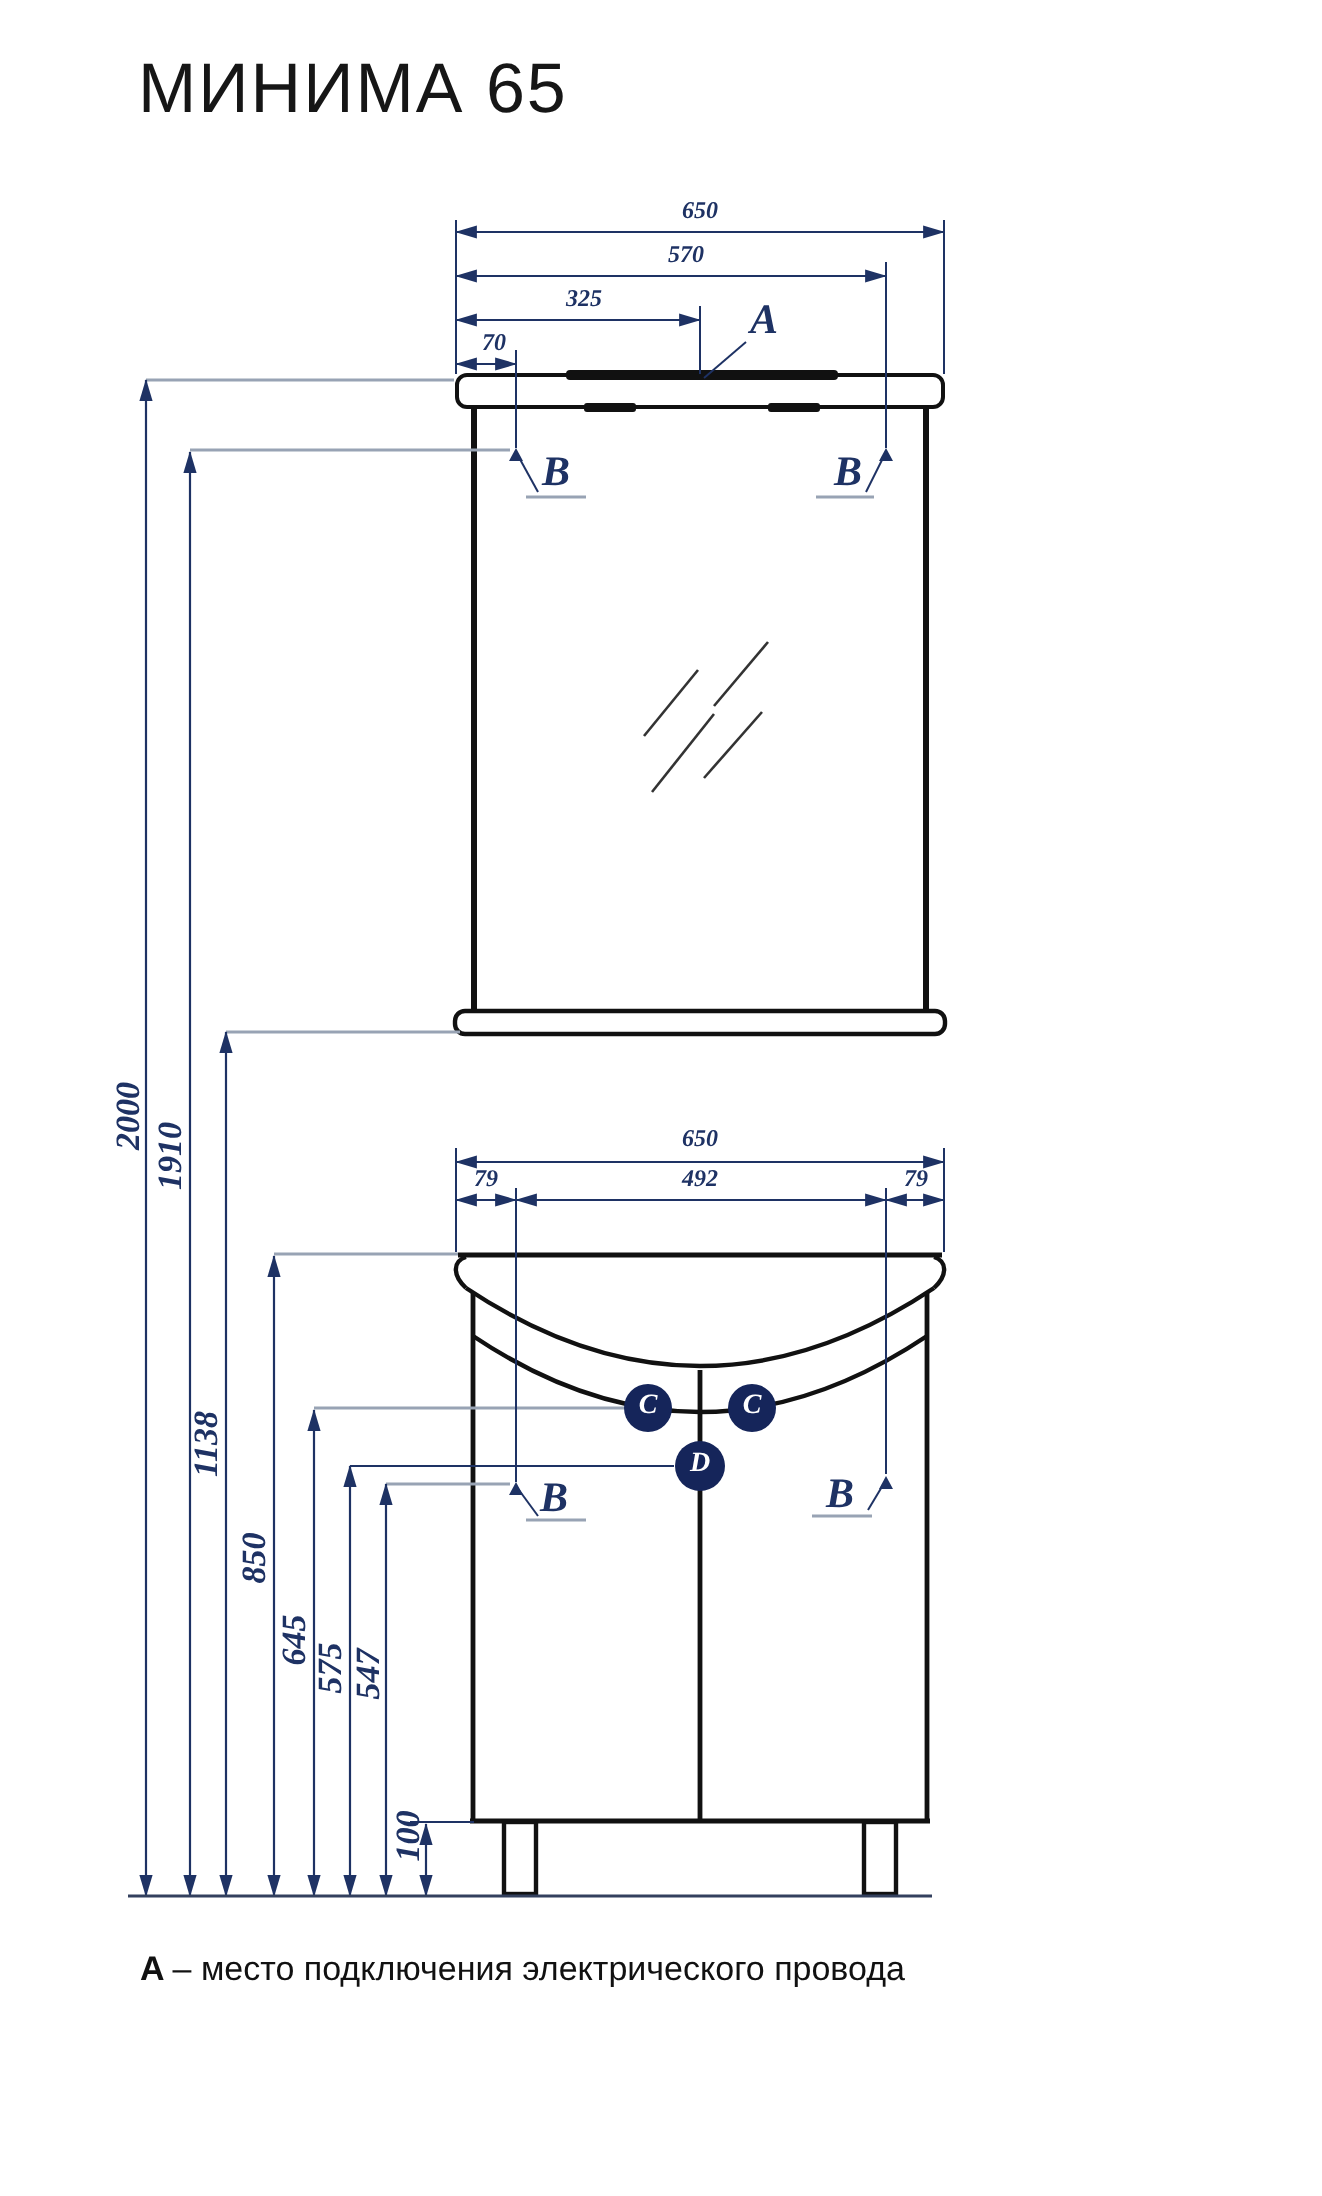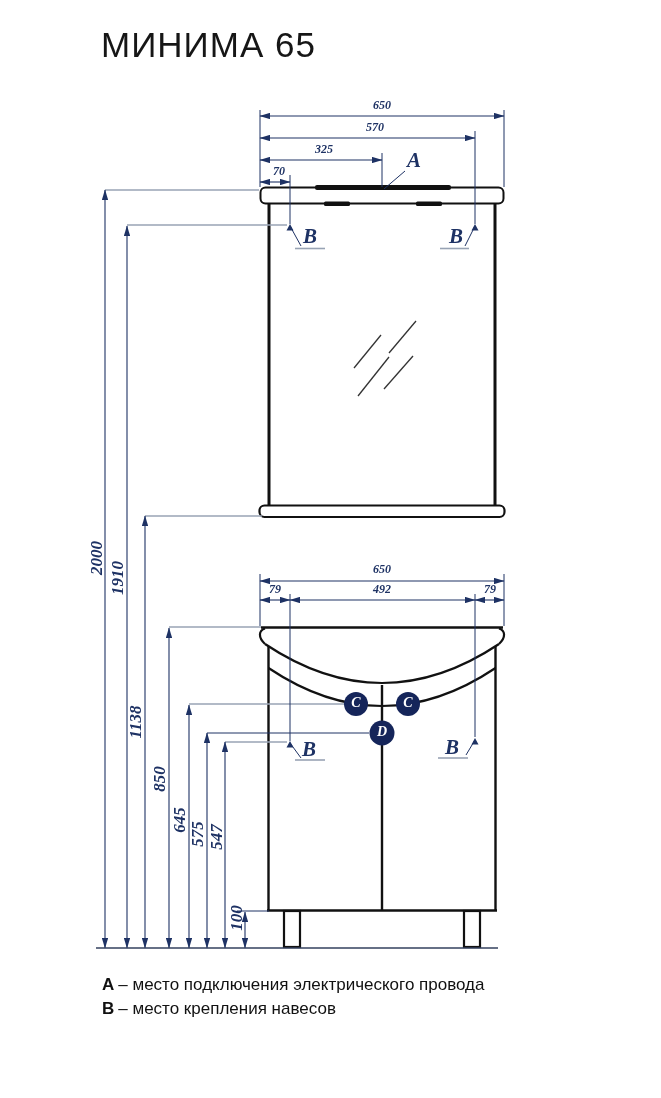--- a/index.html
+++ b/index.html
@@ -1,18 +1,18 @@
 <!DOCTYPE html>
 <html><head>
 <meta charset="utf-8">
 <style>
   html,body{margin:0;padding:0;background:#fff;}
   .page{
     position:relative;width:612px;height:1098px;background:#ffffff;
-    font-family:"Liberation Sans",sans-serif;overflow:hidden;margin-left:32px;
+    font-family:"Liberation Sans",sans-serif;overflow:hidden;
   }
   .page-title{
     position:absolute;left:69px;top:26px;font-size:35px;line-height:1.1;
     color:#161616;letter-spacing:1px;font-weight:400;
   }
   svg.canvas{position:absolute;left:0;top:0;}
   .lbl{
     position:absolute;transform:translate(-50%,-50%);
     font-family:"Liberation Serif",serif;font-style:italic;font-weight:600;
     color:#1E3264;font-size:12px;white-space:nowrap;line-height:1;
@@ -173,18 +173,15 @@
   <span class="vlbl" style="left:127px;top:779px">850</span>
   <span class="vlbl" style="left:147px;top:820px">645</span>
   <span class="vlbl" style="left:165px;top:834px">575</span>
   <span class="vlbl" style="left:184px;top:837px">547</span>
   <span class="vlbl" style="left:204px;top:918px">100</span>
 
   <div class="legend">
     <div class="legend-row">
       <b>A</b><span>– место подключения электрического провода</span>
     </div>
-    <div class="legend-row">
-      <b>B</b><span>– место крепления навесов</span>
-    </div>
   </div>
 
 </div>
 
 </body></html>

